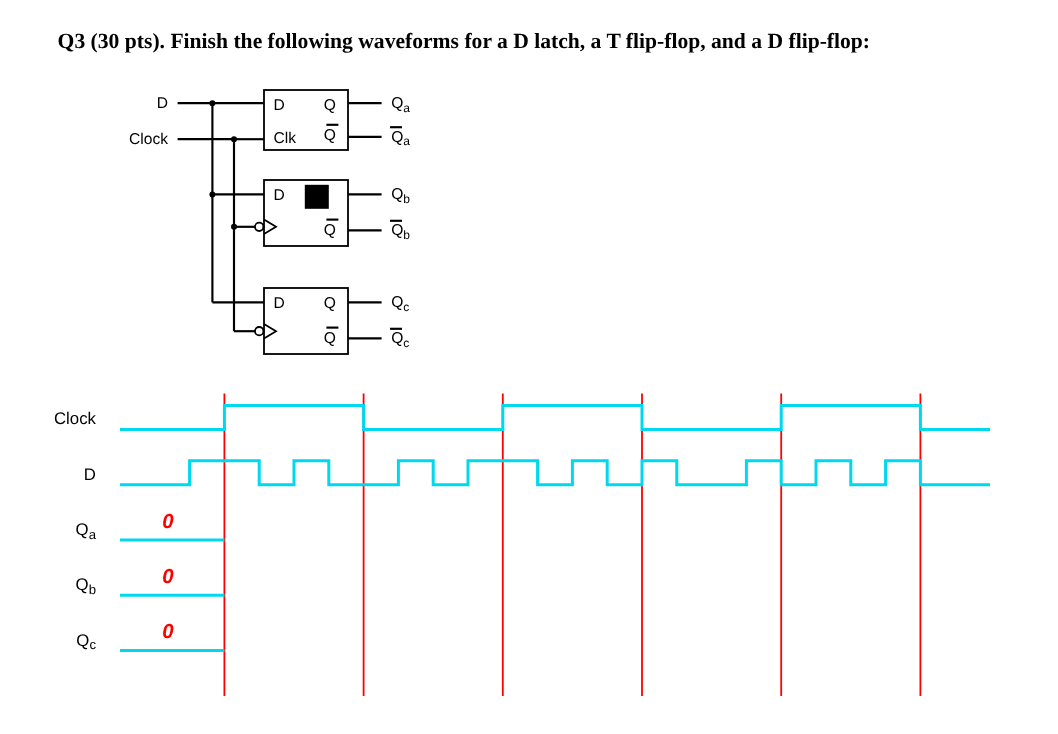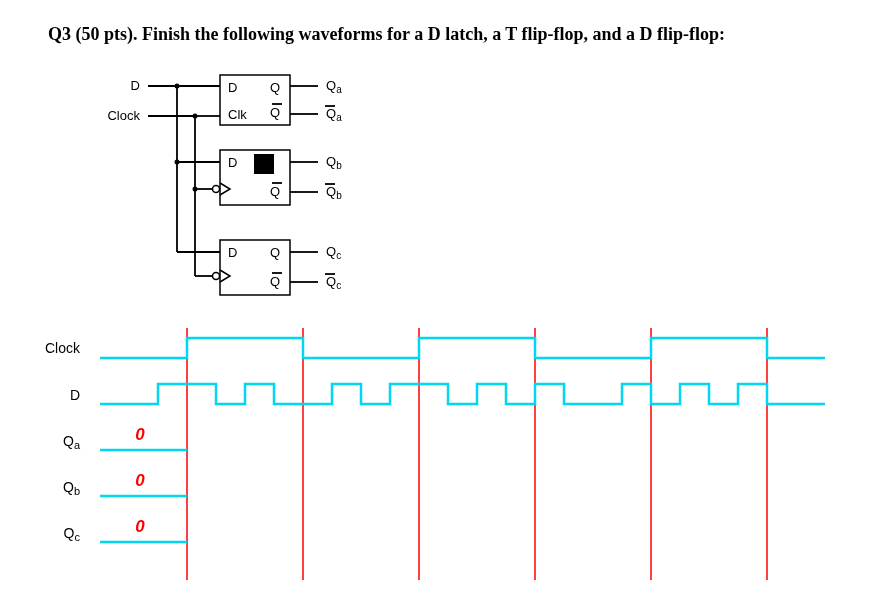--- a/index.html
+++ b/index.html
@@ -55,21 +55,21 @@
     font-weight: bold;
     fill: #f00;
     text-anchor: middle;
   }
   .waveform .cyan { stroke: #00d8f0; stroke-width: 2.5; fill: none; }
   .waveform .redline { stroke: #f00; stroke-width: 1.5; }
 </style>
 </head>
 <body>
 
-<div class="title">Q3 (50 pts). Finish the following waveforms for a D latch, a T flip-flop, and a D flip-flop:</div>
+<div class="title">Q3 (30 pts). Finish the following waveforms for a D latch, a T flip-flop, and a D flip-flop:</div>
 
 <svg class="schematic" viewBox="0 0 320 240">
 
   <text x="40" y="20" text-anchor="end">D</text>
   <text x="40" y="50" text-anchor="end">Clock</text>
 
   <line x1="48" y1="16" x2="120" y2="16"></line>
   <line x1="48" y1="46" x2="95" y2="46"></line>
   <circle cx="77" cy="16" r="2.5" fill="#000"></circle>
   <circle cx="95" cy="46" r="2.5" fill="#000"></circle>

